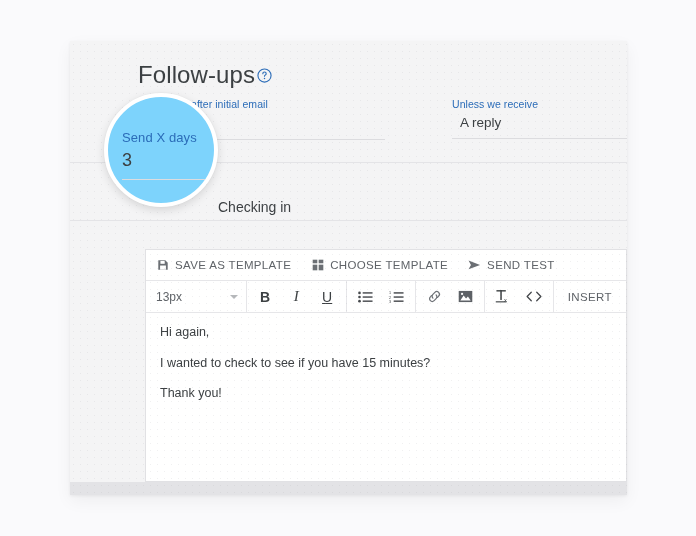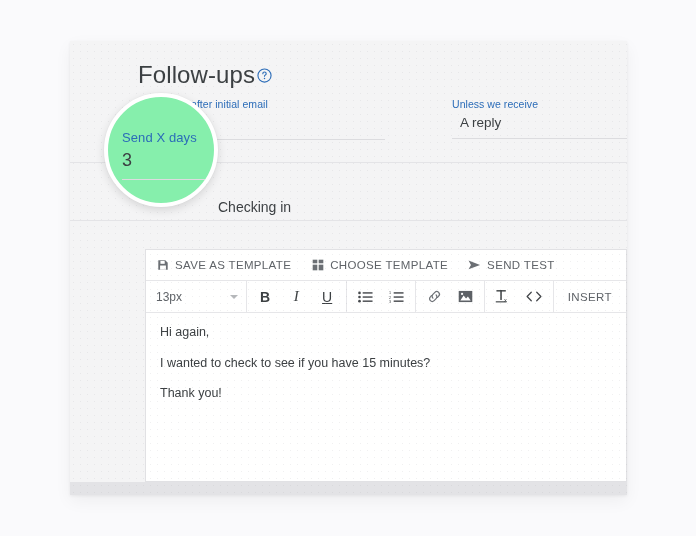--- a/index.html
+++ b/index.html
@@ -261,21 +261,21 @@
   }
 
   
   #magnifier {
     position: absolute;
     left: 104px;
     top: 93px;
     width: 114px;
     height: 114px;
     border-radius: 50%;
-    background: #86efac;
+    background: #7dd3fc;
     border: 4px solid #ffffff;
     box-sizing: border-box;
     box-shadow: 0 3px 10px rgba(0,0,0,0.13), 0 0 0 1px rgba(0,0,0,0.015);
     overflow: hidden;
     z-index: 10;
   }
   #magnifier-inner {
     position: absolute;
     inset: 0;
   }

